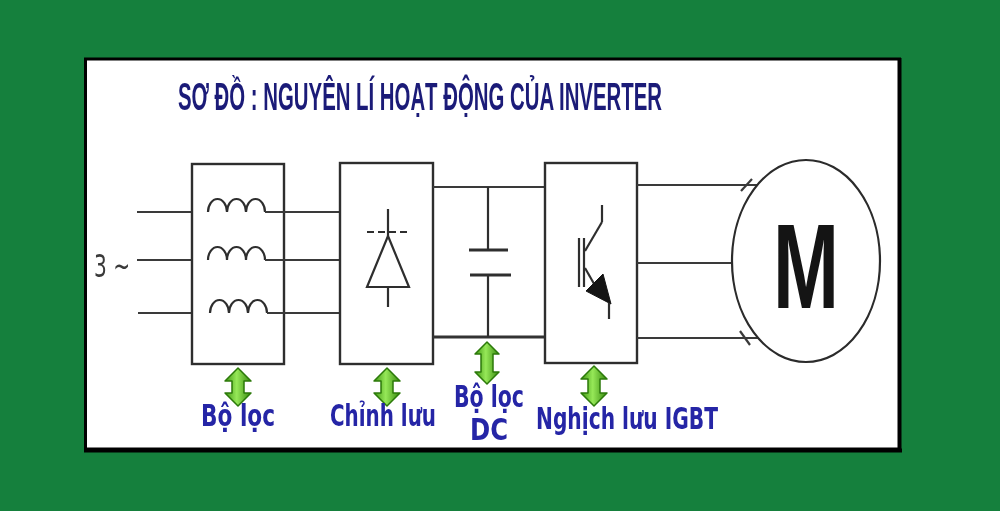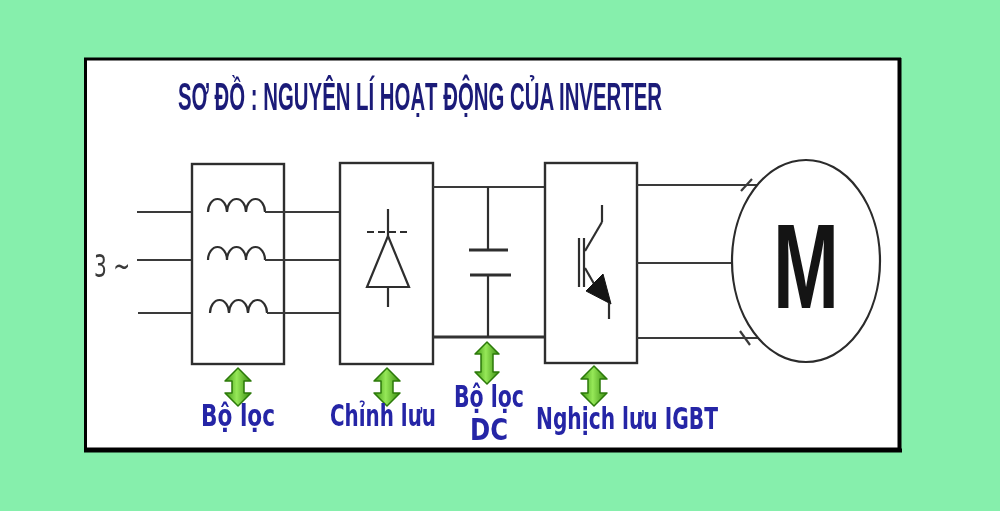--- a/index.html
+++ b/index.html
@@ -1,20 +1,20 @@
 <!DOCTYPE html>
 <html><head>
 <meta charset="utf-8">
 <style>
   html, body { margin: 0; padding: 0; background: #ffffff; }
   .canvas {
     position: relative;
     width: 1000px;
     height: 511px;
-    background: #86efac;
+    background: #15803d;
     overflow: hidden;
     font-family: "Liberation Sans", sans-serif;
   }
   svg { position: absolute; left: 0; top: 0; }
   .title-text  { font-family: "Liberation Sans", sans-serif; font-weight: bold; fill: #1b1b78; }
   .label-text  { font-family: "DejaVu Sans", sans-serif;     font-weight: bold; fill: #2525a6; }
   .io-text     { font-family: "DejaVu Sans", sans-serif;     fill: #3a3a3a; }
   .motor-text  { font-family: "Liberation Sans", sans-serif; font-weight: bold; fill: #141414; }
   .wire   { stroke: #3a3a3a; stroke-width: 2.2; fill: none; }
   .wire-thick { stroke: #333333; stroke-width: 3; fill: none; }

